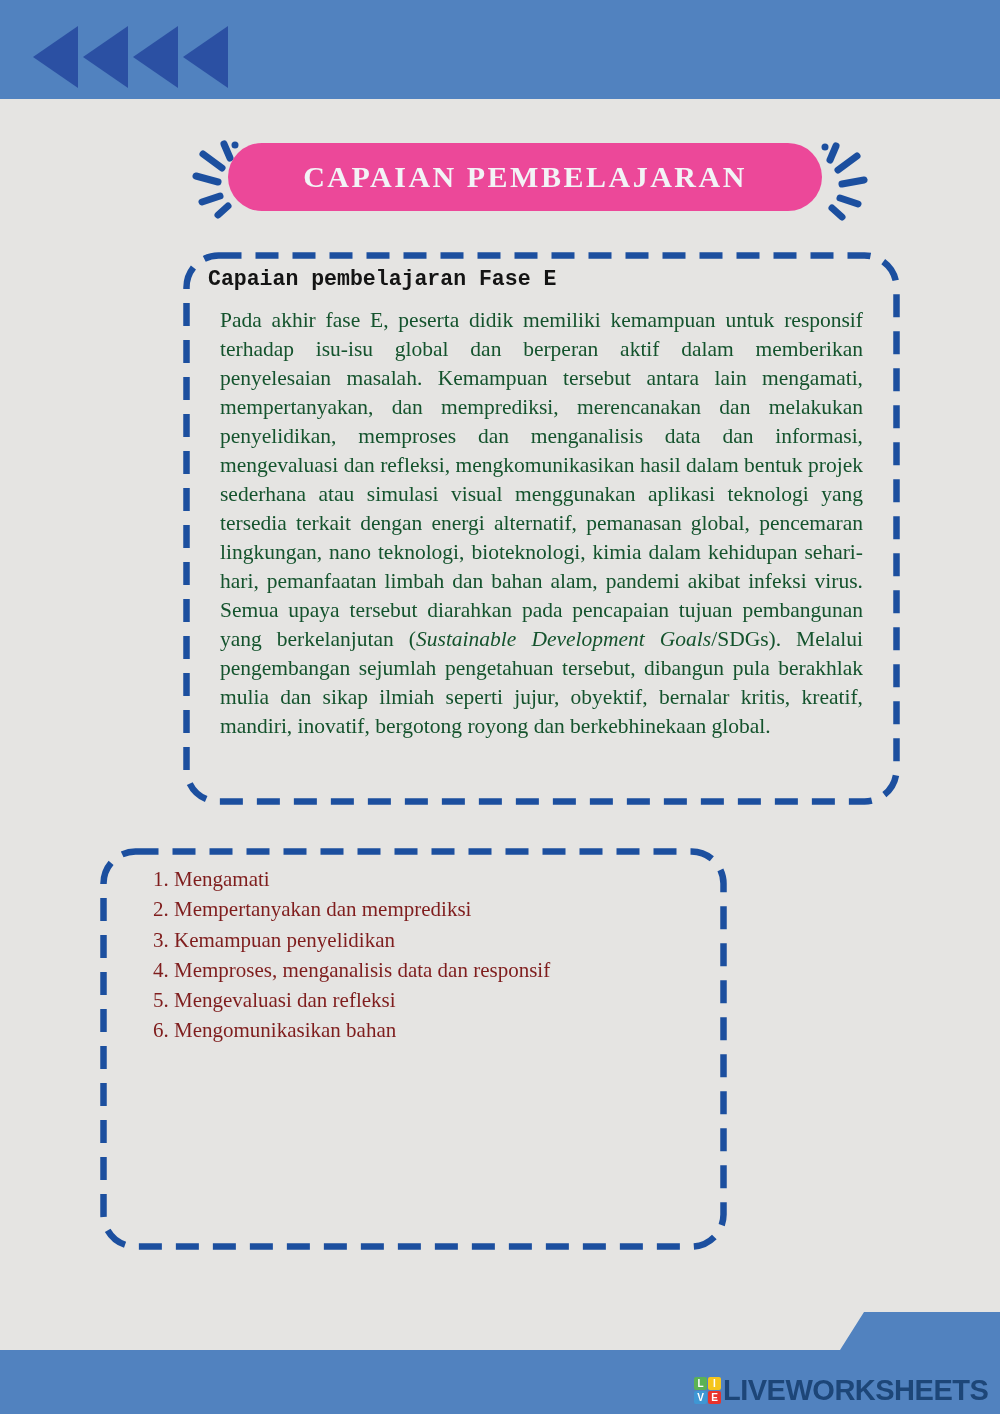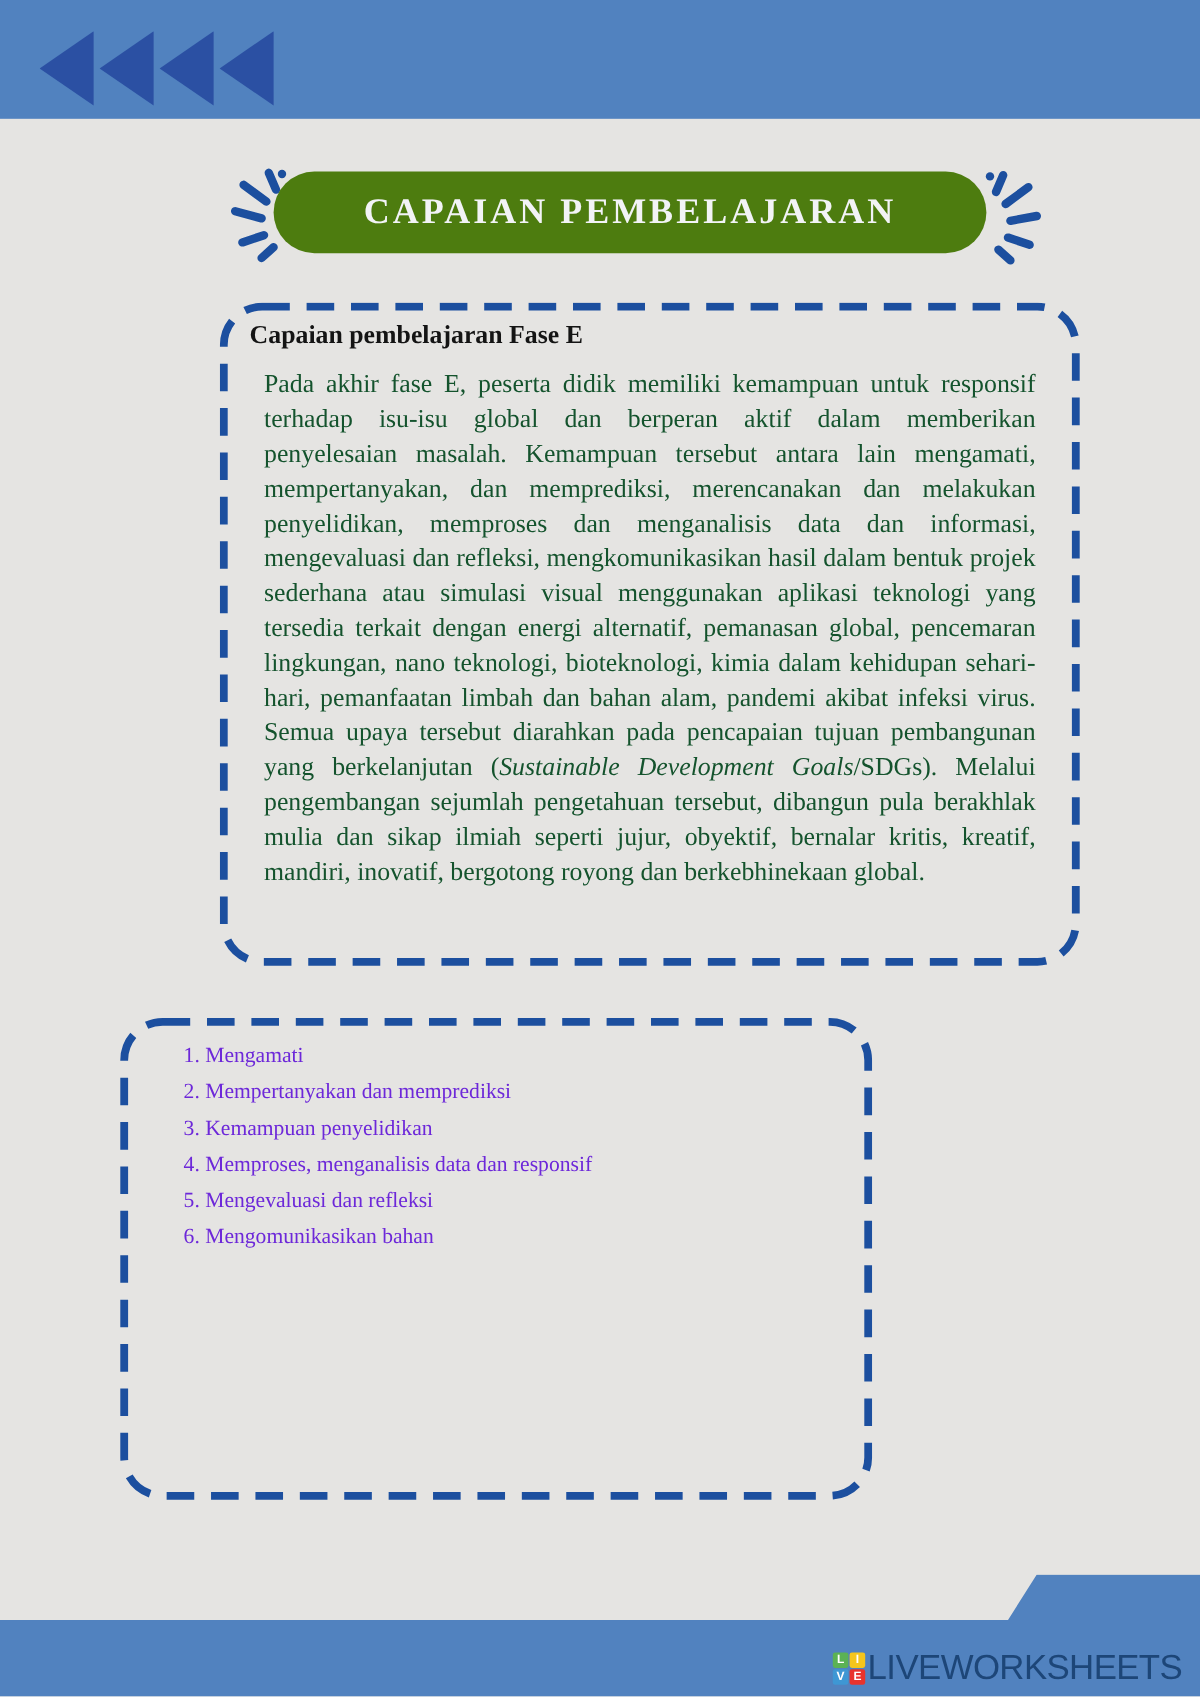--- a/index.html
+++ b/index.html
@@ -12,50 +12,50 @@
   }
   
   .header-band{
     position:absolute;left:0;top:0;width:1000px;height:99px;
     background:#5182bf;
   }
   .back-arrows{position:absolute;left:33px;top:26px;}
   
   .title-pill{
     position:absolute;left:228px;top:143px;width:594px;height:68px;
-    background:#4d7c0f;border-radius:34px;
+    background:#ec4899;border-radius:34px;
     display:flex;align-items:center;justify-content:center;
   }
   .title-pill span{
     color:#f2f3f6;font-weight:700;font-size:30px;letter-spacing:2.5px;
   }
   .sparkle{position:absolute;}
   .sparkle-left{left:188px;top:136px;}
   .sparkle-right{left:820px;top:138px;}
   
   .dash-box{position:absolute;}
   .dash-box .border-svg{position:absolute;left:0;top:0;}
   .box1{left:183px;top:252px;width:717px;height:553px;}
   .box1 .content{position:absolute;left:25px;top:12px;width:667px;}
   .box2{left:100px;top:848px;width:627px;height:402px;}
   .box2 .content{position:absolute;left:29px;top:16px;width:577px;}
   .bhead{
-    font-weight:700;font-size:21.5px;line-height:30.4px;color:#141414;margin:0;
+    font-weight:700;font-size:21.5px;line-height:30.4px;color:#141414;margin:0;font-family:Liberation Mono, monospace;
   }
   .para{
     margin:12px;font-size:21.5px;line-height:29px;color:#14532d;
     text-align:justify;
   }
   .para .it{font-style:italic;}
   ol.proses{
     margin:0;padding:0 0 0 24px;list-style:none;counter-reset:li;
   }
   ol.proses li{
     counter-increment:li;
-    font-size:18px;line-height:30.3px;color:#6d28d9;
+    font-size:21px;line-height:30.3px;color:#7f1d1d;
   }
   ol.proses li::before{content:counter(li) ". ";}
   
   .footer{
     position:absolute;left:0;top:1312px;width:1000px;height:102px;
     background:#5182bf;
     clip-path:polygon(0 38px,840px 38px,864px 0,1000px 0,1000px 102px,0 102px);
   }
   .brand-wrap{
     position:absolute;left:694px;top:62px;
@@ -67,21 +67,21 @@
   }
   .logo-cell{
     display:flex;align-items:center;justify-content:center;
     color:#ffffff;font-size:10px;font-weight:700;border-radius:2px;line-height:1;
   }
   .cell-l{background:#5bb254;}
   .cell-i{background:#f5c51c;}
   .cell-v{background:#3e97d4;}
   .cell-e{background:#e8332c;}
   .brand-text{
-    color:#1d4678;font-weight:400;font-size:29px;letter-spacing:-0.5px;
+    color:#1d4678;font-weight:700;font-size:29px;letter-spacing:-0.5px;
   }
 </style>
 </head>
 <body>
 
 <div class="page">
 
   <div class="header-band">
     <svg class="back-arrows" width="196" height="63" viewBox="0 0 196 63">
       <polygon points="45,0 45,62 0,31" fill="#2b50a3"></polygon>

